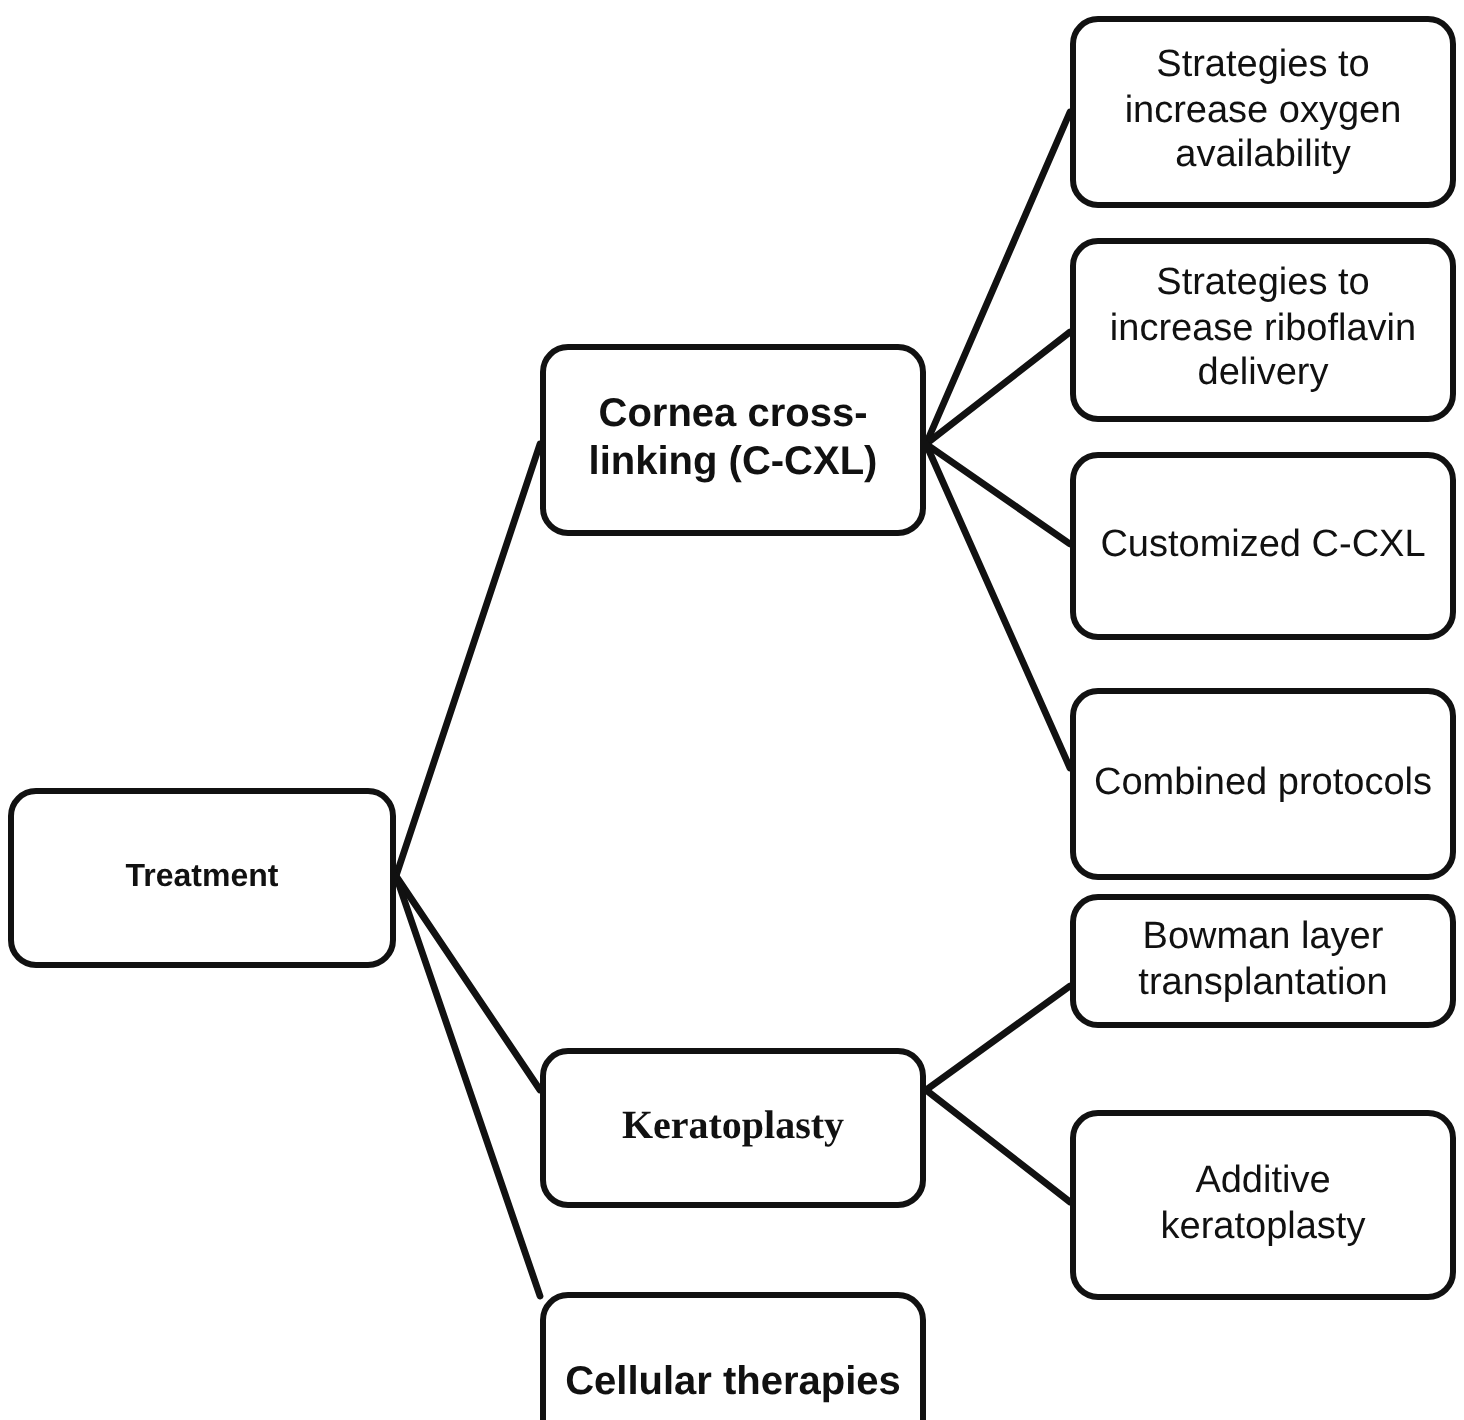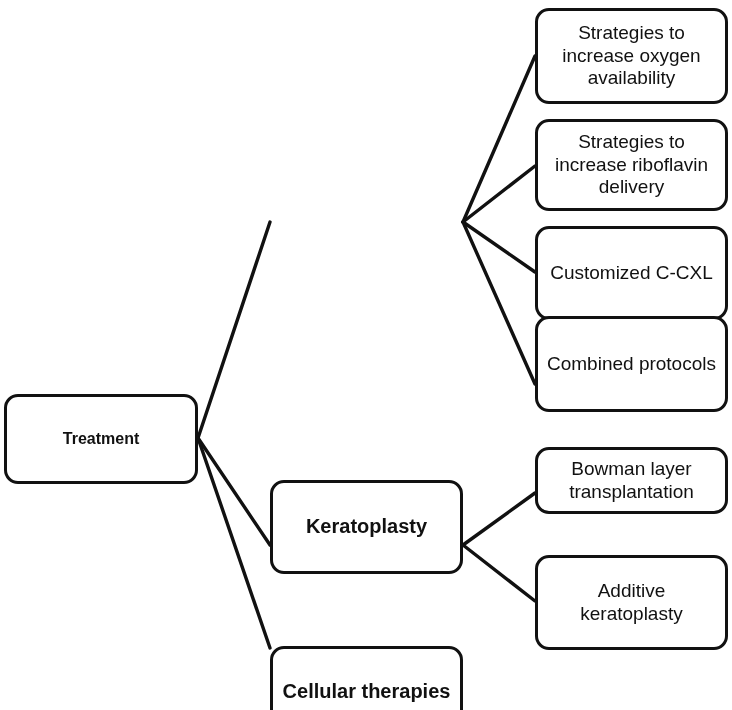--- a/index.html
+++ b/index.html
@@ -52,33 +52,33 @@
     font-size: 16px;
     font-weight: bold;
   }
   .node-l2 {
     left: 270px;
     width: 193px;
     font-size: 20px;
     font-weight: bold;
   }
   .node-cxl   { top: 172px; height: 96px; }
-  .node-kp    { top: 480px; height: 94px; }
+  .node-kp    { top: 524px; height: 80px; font-family: Liberation Serif, serif; }
   .node-cell  { top: 610px; height: 92px; margin-top: 36px; }
 
   .node-l3 {
     left: 535px;
     width: 193px;
     font-size: 19px;
     font-weight: normal;
   }
   .r1 { top: 8px;   height: 96px; }
   .r2 { top: 119px; height: 92px; }
   .r3 { top: 226px; height: 94px; }
-  .r4 { top: 316px; height: 96px; }
+  .r4 { top: 344px; height: 96px; }
   .r5 { top: 447px; height: 67px; }
   .r6 { top: 555px; height: 95px; }
 </style>
 </head>
 <body>
 
 <div id="diagram-root">
 
   <svg id="connector-layer" viewBox="0 0 732 710" width="732" height="710" xmlns="http://www.w3.org/2000/svg">
     <g stroke="#111111" stroke-width="3.4" fill="none" stroke-linecap="round">
@@ -94,20 +94,23 @@
 
       <line x1="463" y1="545" x2="535" y2="493"></line>
       <line x1="463" y1="545" x2="535" y2="601"></line>
     </g>
   </svg>
 
   <div class="node node-root">
     <span class="label">Treatment</span>
   </div>
 
+  <div class="node node-l2 node-cxl">
+    <span class="label">Cornea cross-linking (C-CXL)</span>
+  </div>
   <div class="node node-l2 node-kp">
     <span class="label">Keratoplasty</span>
   </div>
   <div class="node node-l2 node-cell">
     <span class="label">Cellular therapies</span>
   </div>
 
   <div class="node node-l3 r1">
     <span class="label">Strategies to increase oxygen availability</span>
   </div>

